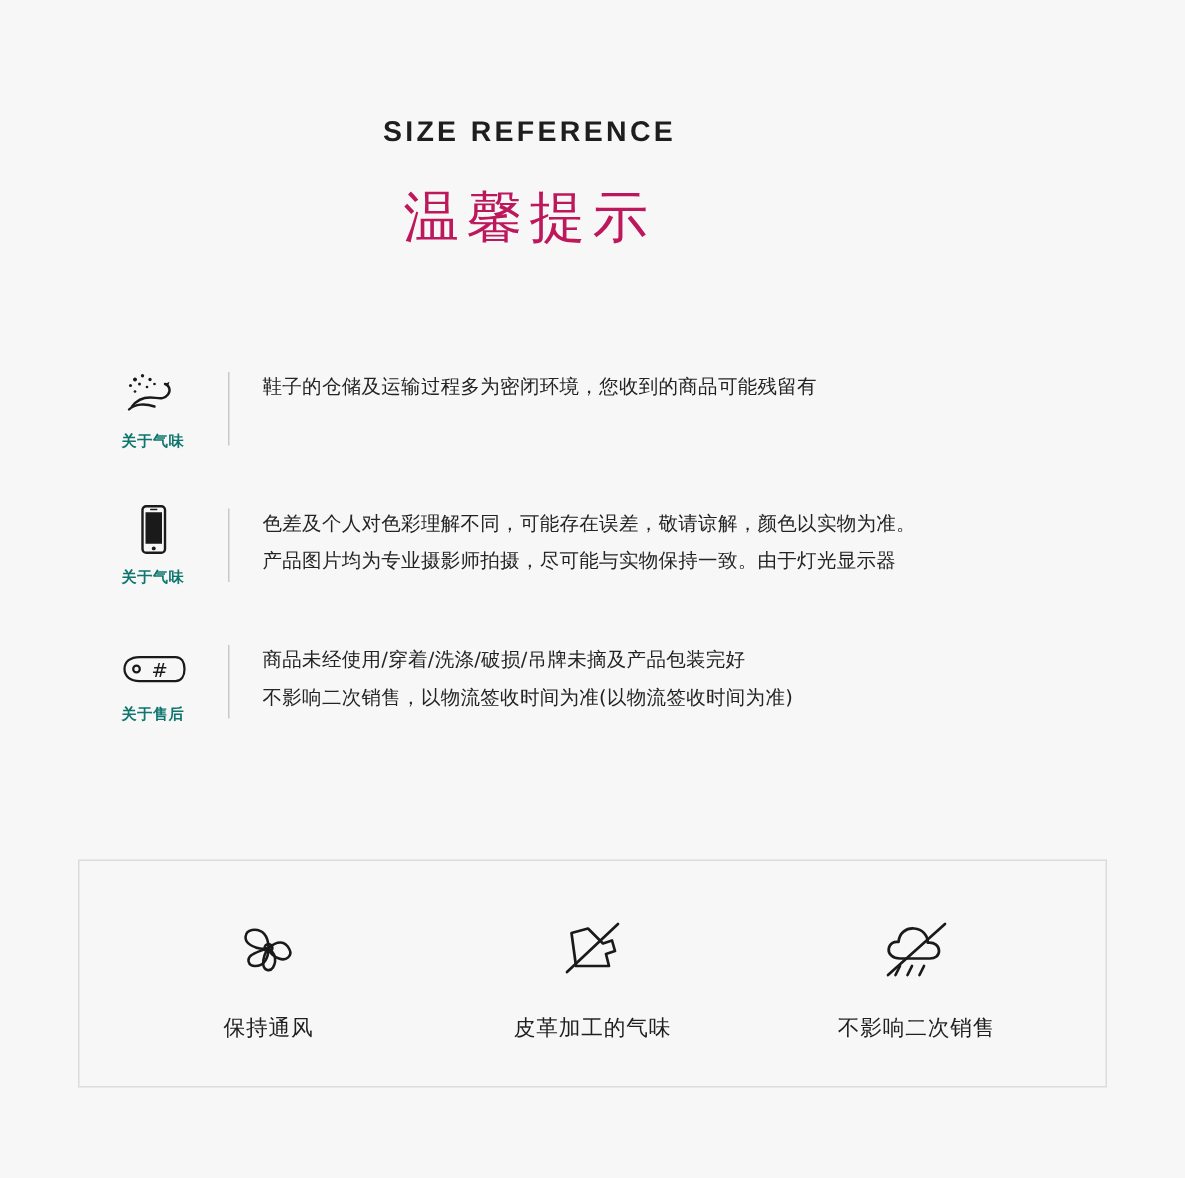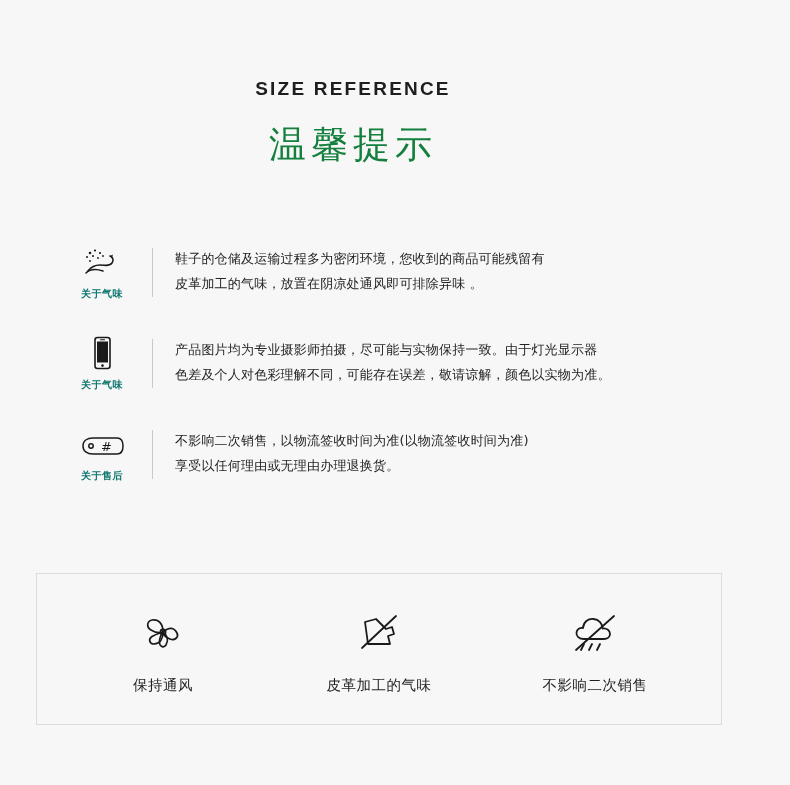--- a/index.html
+++ b/index.html
@@ -31,21 +31,21 @@
     font-weight: bold;
     letter-spacing: 2.2px;
     color: #1e1e1e;
     font-family: "Liberation Sans", sans-serif;
   }
   .title-cn {
     margin-top: 20px;
     font-size: 37px;
     font-weight: 400;
     letter-spacing: 5px;
-    color: #15803d;
+    color: #be185d;
     font-family: "DejaVu Sans", sans-serif;
   }
 
   
   .notices {
     margin-top: 74px;
     padding-left: 52px;
     padding-right: 50px;
   }
   .notice-row {
@@ -89,21 +89,21 @@
     font-family: "DejaVu Sans", sans-serif;
     letter-spacing: 0.2px;
   }
   .notice-text div {
     white-space: nowrap;
   }
 
   
   .care-panel {
     position: absolute;
-    left: 36px;
+    left: 52px;
     top: 573px;
     width: 686px;
     height: 152px;
     border: 1px solid #dcdcdc;
     background: #f7f7f7;
     box-sizing: border-box;
   }
   .care-items {
     display: flex;
     height: 100%;
@@ -160,58 +160,57 @@
             <path d="M7 24 C10 20 14 18 19 18 C24 18 28 20 31 16 C33 13.5 32 10 29 9" fill="none" stroke="#1a1a1a" stroke-width="1.6" stroke-linecap="round"></path>
             <path d="M5 26 C9 22 16 22 22 24" fill="none" stroke="#1a1a1a" stroke-width="1.6" stroke-linecap="round"></path>
             <path d="M29 9 l3 -1.5 l-1 3 z" fill="#1a1a1a"></path>
           </svg>
         </div>
         <div class="notice-label">关于气味</div>
       </div>
       <div class="notice-divider"></div>
       <div class="notice-text">
         <div>鞋子的仓储及运输过程多为密闭环境，您收到的商品可能残留有</div>
-        <div>皮革加工的气味，放置在阴凉处通风即可排除异味 。</div>
       </div>
     </div>
 
     <div class="notice-row">
       <div class="notice-icon-col">
         <div class="notice-glyph">
           <svg width="28" height="38" viewBox="0 0 28 38">
             <rect x="7" y="1.5" width="15" height="31" rx="2.5" ry="2.5" fill="none" stroke="#1a1a1a" stroke-width="1.6"></rect>
             <rect x="9" y="5.5" width="11" height="21" fill="#1a1a1a"></rect>
             <circle cx="14.5" cy="29.6" r="1.3" fill="#1a1a1a"></circle>
             <rect x="12" y="3.2" width="5" height="1" rx="0.5" fill="#1a1a1a"></rect>
           </svg>
         </div>
         <div class="notice-label">关于气味</div>
       </div>
       <div class="notice-divider"></div>
       <div class="notice-text">
+        <div>色差及个人对色彩理解不同，可能存在误差，敬请谅解，颜色以实物为准。</div>
         <div>产品图片均为专业摄影师拍摄，尽可能与实物保持一致。由于灯光显示器</div>
-        <div>色差及个人对色彩理解不同，可能存在误差，敬请谅解，颜色以实物为准。</div>
       </div>
     </div>
 
     <div class="notice-row">
       <div class="notice-icon-col">
         <div class="notice-glyph">
           <svg width="46" height="24" viewBox="0 0 46 24">
             <path d="M4 12 C4 7 8 4 14 4 L38 4 C42 4 44 7.5 44 12 C44 16.5 42 20 38 20 L14 20 C8 20 4 17 4 12 Z" fill="none" stroke="#1a1a1a" stroke-width="1.5"></path>
             <circle cx="12" cy="12" r="2.2" fill="none" stroke="#1a1a1a" stroke-width="1.5"></circle>
             <text x="22" y="17" font-family="DejaVu Sans, sans-serif" font-size="13" fill="#1a1a1a">#</text>
           </svg>
         </div>
         <div class="notice-label">关于售后</div>
       </div>
       <div class="notice-divider"></div>
       <div class="notice-text">
+        <div>商品未经使用/穿着/洗涤/破损/吊牌未摘及产品包装完好</div>
         <div>不影响二次销售，以物流签收时间为准(以物流签收时间为准)</div>
-        <div>享受以任何理由或无理由办理退换货。</div>
       </div>
     </div>
 
   </div>
 
   <div class="care-panel">
     <div class="care-items">
 
       <div class="care-item">
         <div class="care-glyph">

